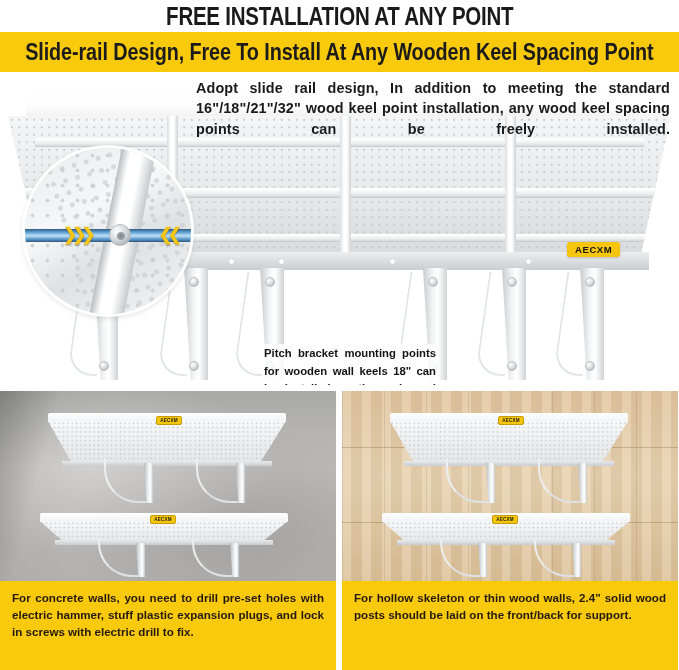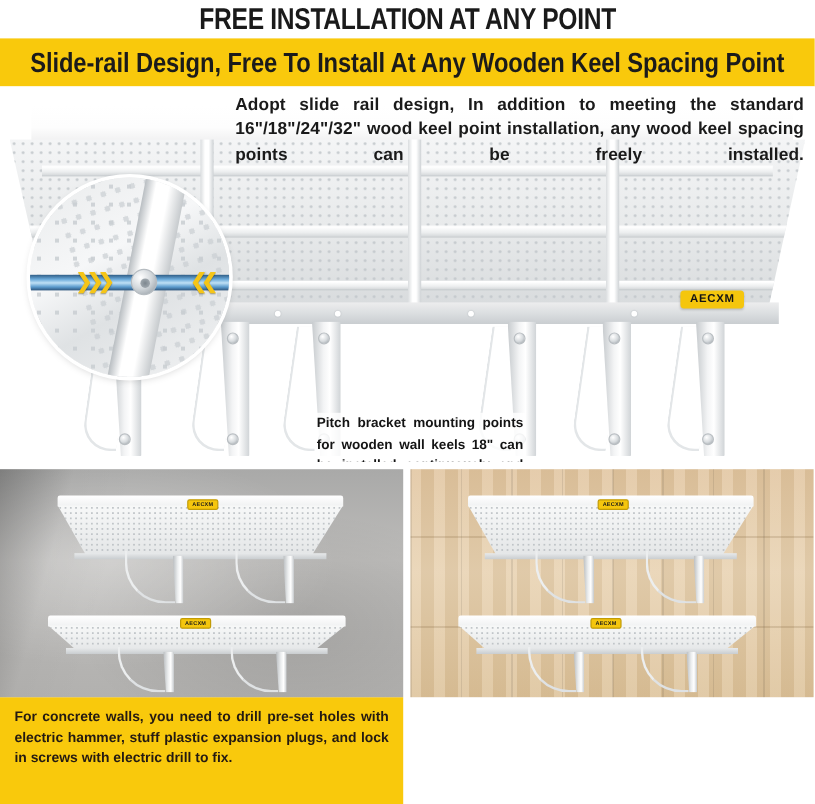--- a/index.html
+++ b/index.html
@@ -398,21 +398,21 @@
     <div class="bracket" style="left:572px;">
       <div class="bracket-truss"></div>
       <div class="bracket-body"></div>
       <div class="bracket-hole" style="top:9px;"></div>
       <div class="bracket-hole" style="top:93px;"></div>
     </div>
   </div>
 
   <div class="hero-logo">AECXM</div>
 
-  <div class="intro">Adopt slide rail design, In addition to meeting the standard 16"/18"/24"/32" wood keel point installation, any wood keel spacing points can be freely installed.</div>
+  <div class="intro">Adopt slide rail design, In addition to meeting the standard 16"/18"/21"/32" wood keel point installation, any wood keel spacing points can be freely installed.</div>
 
   <div class="magnifier">
     <div class="mag-perf"></div>
     <div class="mag-perf b"></div>
     <div class="mag-fold"></div>
     <div class="mag-rail"></div>
     <div class="mag-arrow left">❯❯❯</div>
     <div class="mag-arrow right">❮❮</div>
     <div class="mag-screw"></div>
   </div>
@@ -475,14 +475,15 @@
           <div class="mini-perf"></div>
         </div>
         <div class="mini-edge" style="top:27px;"></div>
         <div class="mini-curve" style="left:58px;width:40px;top:26px;height:38px;"></div>
         <div class="mini-curve" style="left:152px;width:40px;top:26px;height:38px;"></div>
         <div class="mini-brk" style="left:96px;top:30px;height:34px;"></div>
         <div class="mini-brk" style="left:190px;top:30px;height:34px;"></div>
         <div class="mini-logo" style="left:110px;top:2px;width:26px;">AECXM</div>
       </div>
     </div>
+    <div class="panel-body">For hollow skeleton or thin wood walls, 2.4" solid wood posts should be laid on the front/back for support.</div>
   </div>
 </div>
 
 </body></html>

